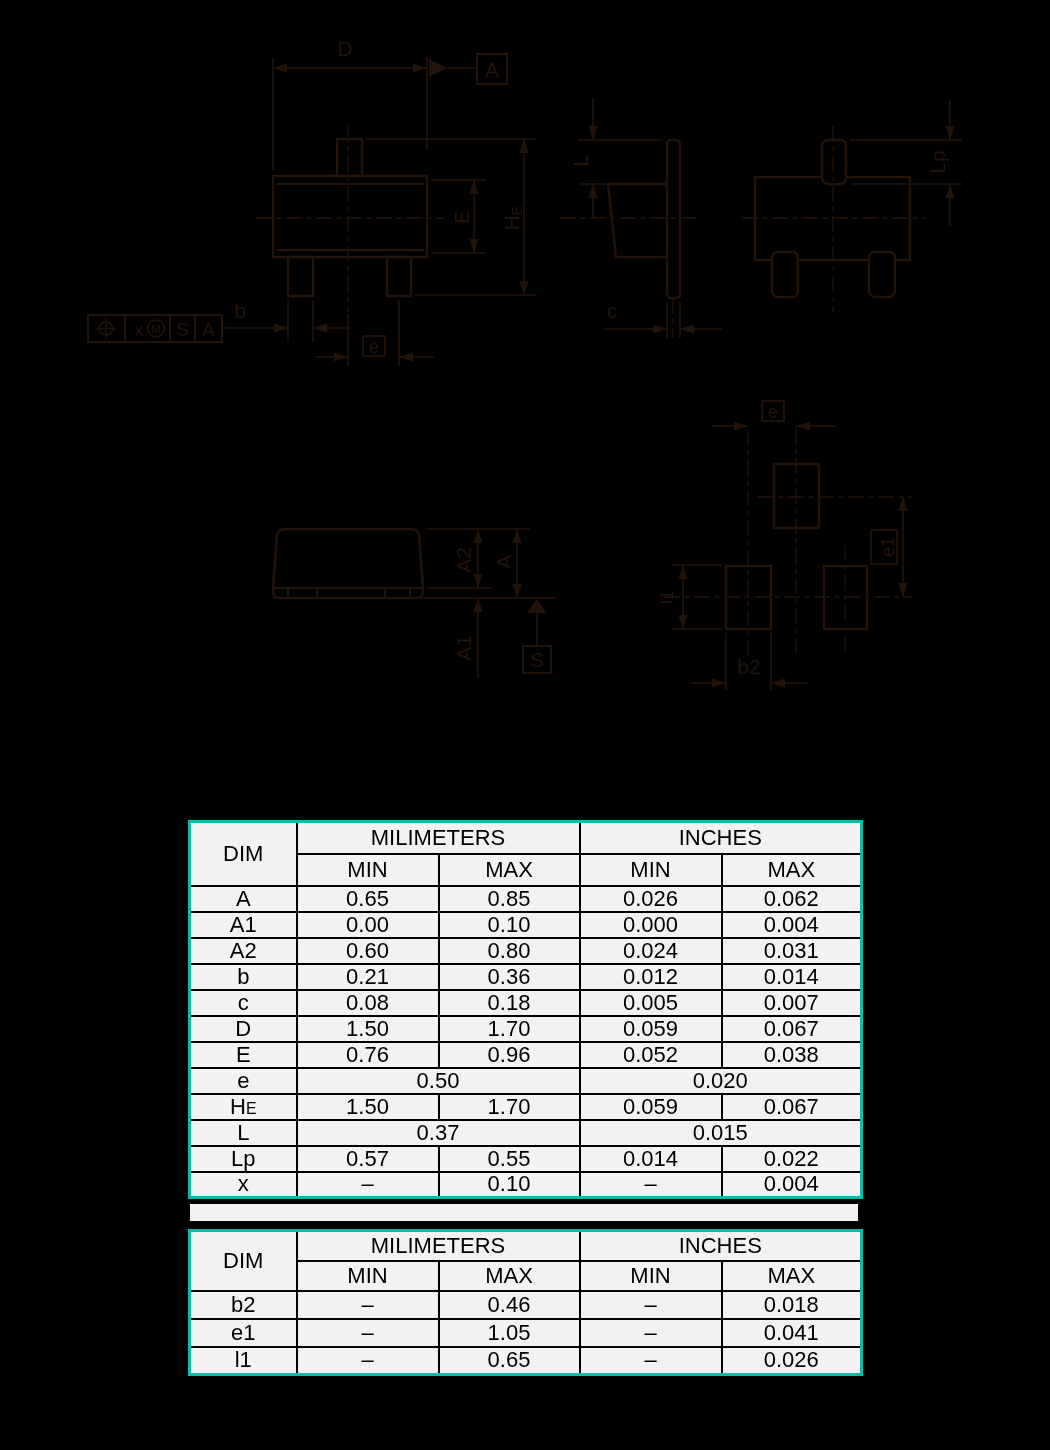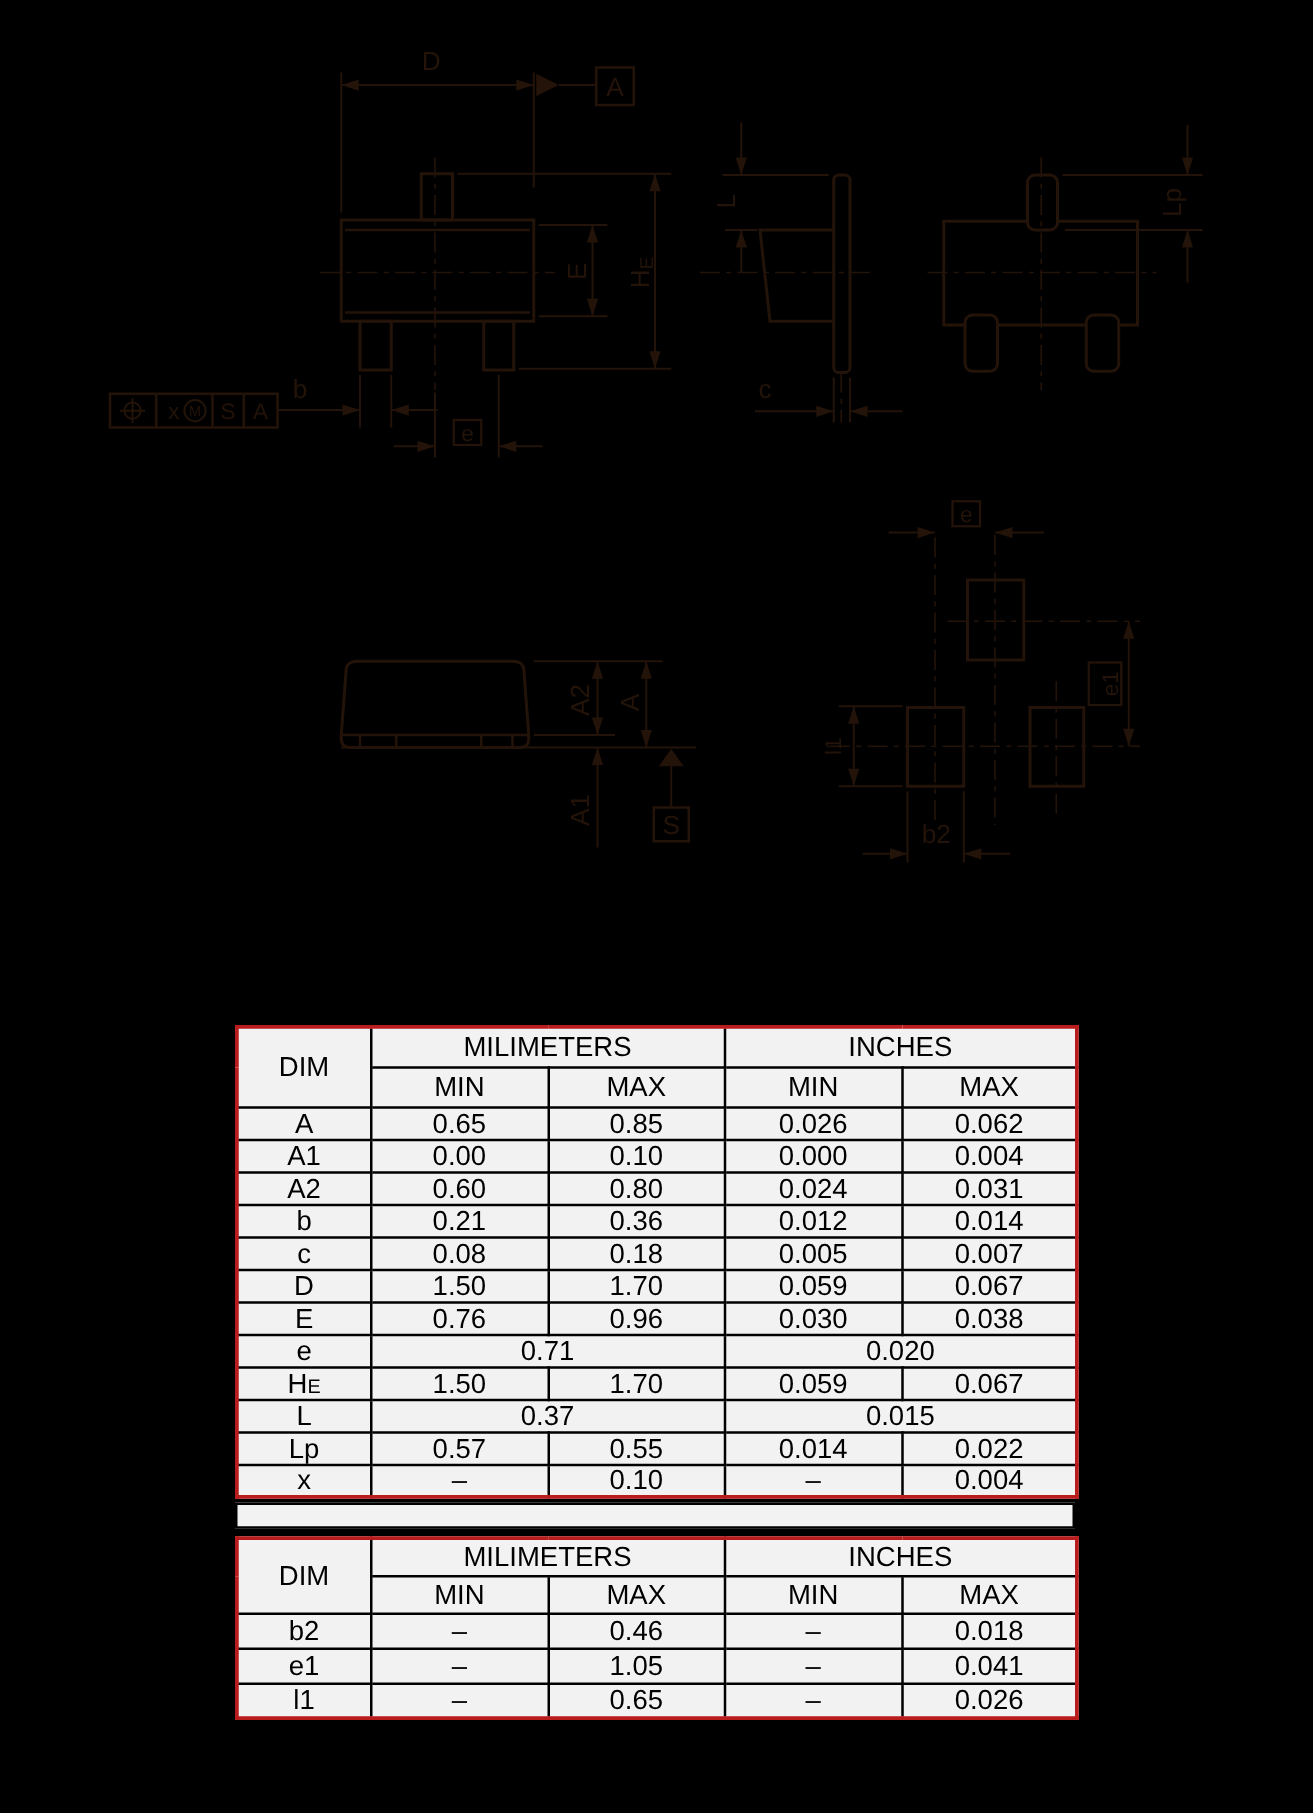--- a/index.html
+++ b/index.html
@@ -12,21 +12,21 @@
   svg text{fill:var(--ink);font-family:"Liberation Sans",sans-serif;font-size:21px;}
   svg .ol{fill:none;stroke:var(--ink);stroke-width:2.4;}
   svg .ol2{fill:none;stroke:var(--ink);stroke-width:2;}
   svg .fillbg{fill:#000;stroke:var(--ink);stroke-width:2.4;}
   svg .thin{fill:none;stroke:var(--ink);stroke-width:1.6;}
   svg .cl{fill:none;stroke:var(--ink);stroke-width:1.3;stroke-dasharray:16 5 4 5;}
   svg .ah{fill:var(--ink);stroke:none;}
   svg .small{font-size:18px;}
   svg .tiny{font-size:11.5px;}
   .dimtable{position:absolute;left:188px;width:672px;border-collapse:collapse;
-            background:var(--paper);table-layout:fixed;border:3px solid #b91c1c;
+            background:var(--paper);table-layout:fixed;border:3px solid #14b8a6;
             font-size:22px;color:#000;}
   .dimtable td,.dimtable th{border:2px solid #000;text-align:center;padding:0;
             font-weight:400;line-height:1;}
   #table1 tr.h{height:32px;} #table1 tr.d{height:26px;}
   #table2 tr.h{height:30px;} #table2 tr.d{height:28px;}
   .subsc{font-size:0.72em;}
   #gaprow{position:absolute;left:188px;top:1202px;width:668px;height:17px;
           background:var(--paper);border:2px solid #000;}
 </style>
 </head>
@@ -303,26 +303,26 @@
     <td>D</td>
     <td>1.50</td>
     <td>1.70</td>
     <td>0.059</td>
     <td>0.067</td>
   </tr>
   <tr class="d">
     <td>E</td>
     <td>0.76</td>
     <td>0.96</td>
-    <td>0.030</td>
+    <td>0.052</td>
     <td>0.038</td>
   </tr>
   <tr class="d">
     <td>e</td>
-    <td colspan="2">0.71</td>
+    <td colspan="2">0.50</td>
     <td colspan="2">0.020</td>
   </tr>
   <tr class="d">
     <td><span>H</span><span class="subsc">E</span></td>
     <td>1.50</td>
     <td>1.70</td>
     <td>0.059</td>
     <td>0.067</td>
   </tr>
   <tr class="d">

